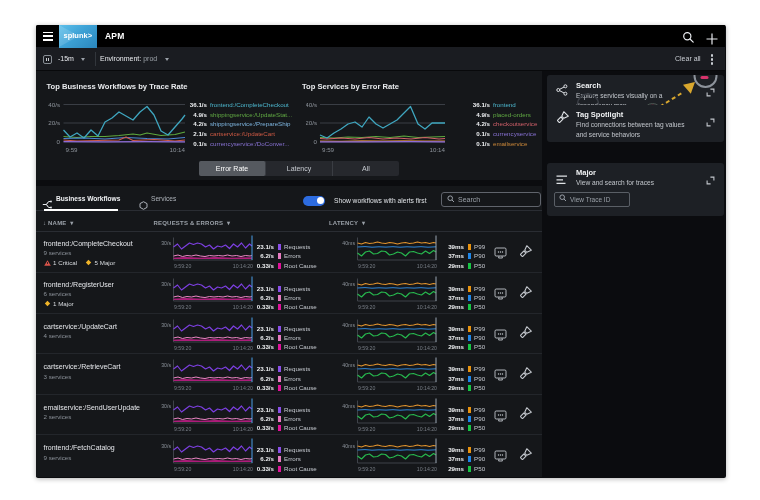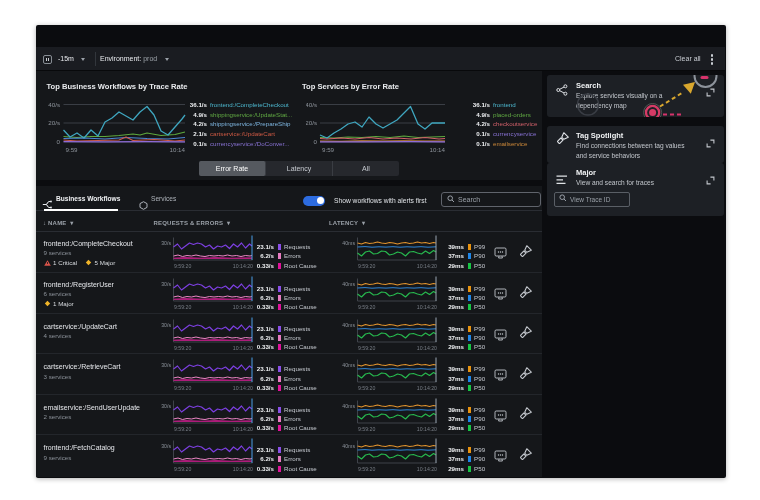--- a/index.html
+++ b/index.html
@@ -56,20 +56,37 @@
 .card { position:absolute; left:5px; width:177px; background:#1d2025; border-radius:3px; overflow:hidden; }
 .cic { position:absolute; }
 .ct { position:absolute; left:29px; font-size:7.5px; font-weight:bold; color:#f0f2f4; }
 .cd { position:absolute; left:29px; font-size:6.6px; color:#c3c7cd; white-space:nowrap; }
 .cex { position:absolute; right:9px; top:8px; }
 .tinput { position:absolute; left:7px; top:28.5px; width:76px; height:15px; border:1px solid #5a5f66; border-radius:2px; font-size:6.5px; color:#9aa0a8; line-height:13px; }
 .clr { position:absolute; top:0; height:24px; line-height:24px; font-size:7px; color:#c9cdd3; }
 </style></head>
 <body>
 <div class="app">
+  <div class="nav">
+    <div class="burger">
+        <span></span>
+        <span></span>
+        <span></span>
+      </div>
+    <div class="logo">splunk&gt;</div>
+    <div class="apm">APM</div>
+    <div class="nico" style="left:645.5px"><svg width="13" height="13" viewBox="0 0 13 13">
+          <circle cx="5.3" cy="5.3" r="3.6" fill="none" stroke="#e8eaee" stroke-width="1.2"></circle>
+          <line x1="8" y1="8" x2="11.2" y2="11.2" stroke="#e8eaee" stroke-width="1.2" stroke-linecap="round"></line>
+        </svg></div>
+    <div class="nico" style="left:670px;top:5.5px"><svg width="12" height="12" viewBox="0 0 12 12">
+          <line x1="6" y1="0.5" x2="6" y2="11.5" stroke="#e8eaee" stroke-width="1.2"></line>
+          <line x1="0.5" y1="6" x2="11.5" y2="6" stroke="#e8eaee" stroke-width="1.2"></line>
+        </svg></div>
+  </div>
   <div class="toolbar">
     <div class="pause"></div>
     <div class="tbtxt" style="left:22px">-15m</div>
     <div class="caret" style="left:44.5px"></div>
     <div class="sep"></div>
     <div class="tbtxt" style="left:64px">Environment: <span style="color:#9ba1a8">prod</span></div>
     <div class="caret" style="left:129px"></div>
     <div class="clr" style="left:639px">Clear all</div>
     <div class="kebab">
         <span></span>
@@ -447,21 +464,21 @@
 <circle cx="158.5" cy="1" r="11" fill="none" stroke="#8d939b" stroke-width="2"></circle>
 <rect x="153.5" y="1" width="8" height="3" rx="1.5" fill="#d6336b"></rect>
 <line x1="113" y1="31.5" x2="135" y2="18" stroke="#d9a72e" stroke-width="2" stroke-dasharray="4 3"></line>
 <path d="M148 7 L136 9.8 L143.8 18.8 Z" fill="#d9a72e"></path>
 <circle cx="105.6" cy="37.5" r="9" fill="none" stroke="#4e5854" stroke-width="1"></circle>
 <circle cx="105.6" cy="37.5" r="6.6" fill="none" stroke="#d63b66" stroke-width="2.3"></circle>
 <circle cx="105.6" cy="37.5" r="3.5" fill="#d63b66"></circle>
 <line x1="116" y1="39.5" x2="136" y2="39.5" stroke="#d6336b" stroke-width="2" stroke-dasharray="4 3"></line>
 </svg>
 </div>
-      <div class="card" style="top:55px;height:37px">
+      <div class="card" style="top:34px;height:37px">
 <div class="cic" style="left:8px;top:5.5px"><svg width="14" height="14" viewBox="0 0 14 14">
             <g transform="rotate(45 7 7)" stroke="#dfe2e6" fill="none" stroke-width="1.1" stroke-linejoin="round">
               <path d="M3.8 1.3 H10.2 L8.5 5.9 H5.5 Z"></path>
               <path d="M5.5 7.1 H8.5 V11.6 Q8.5 12.1 8 12.1 H6 Q5.5 12.1 5.5 11.6 Z"></path>
             </g>
           </svg></div>
 <div class="ct" style="top:5px">Tag Spotlight</div>
 <div class="cd" style="top:16.0px">Find connections between tag values</div>
         <div class="cd" style="top:25.6px">and service behaviors</div>
 <div class="cex"><svg width="9" height="9" viewBox="0 0 9 9">

